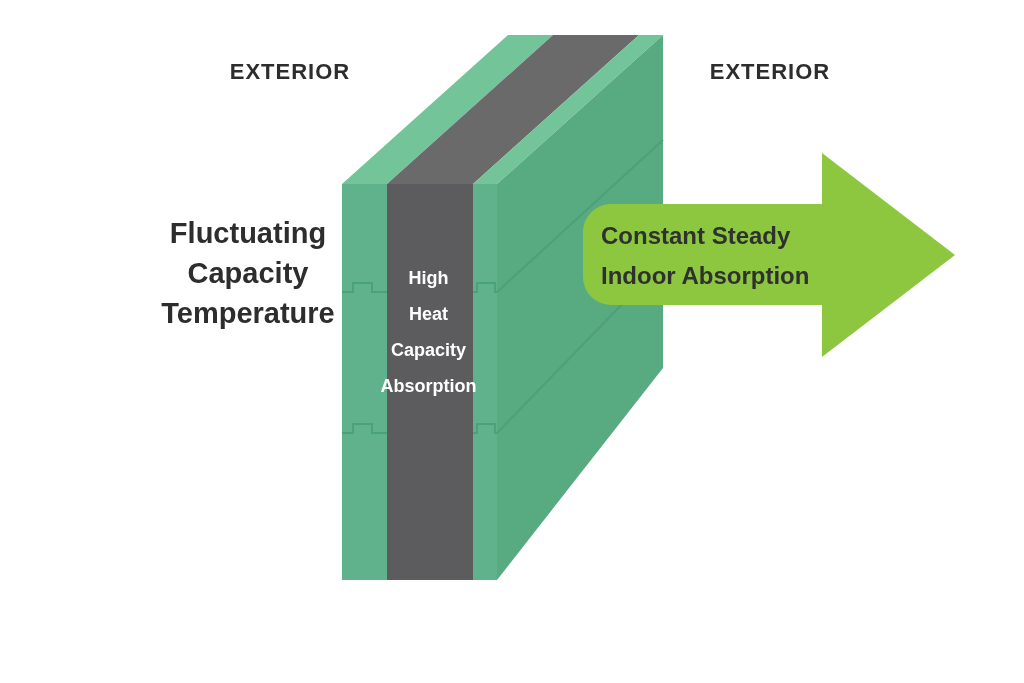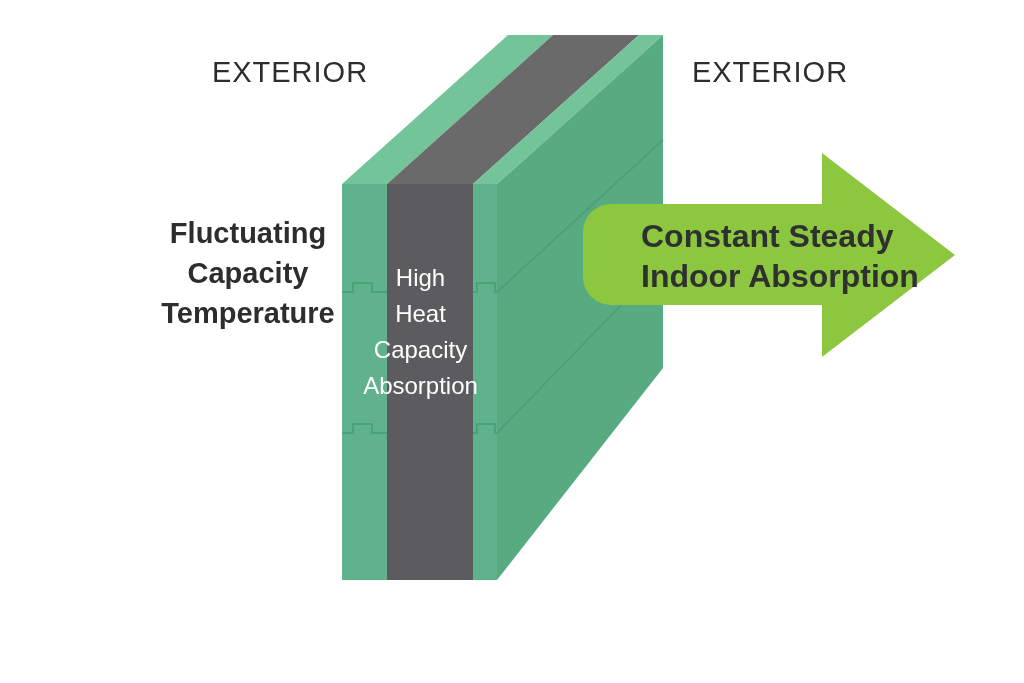--- a/index.html
+++ b/index.html
@@ -42,55 +42,54 @@
   .arrow-shape { fill: var(--arrow-green); }
 
   .txt {
     position: absolute;
     color: var(--text-dark);
     text-align: center;
   }
   .zone-label {
     top: 57px;
     width: 224px;
-    font-size: 29px;
-    font-weight: 400;
+    font-size: 22px;
+    font-weight: 700;
     letter-spacing: 1px;
     line-height: 30px;
   }
   .zone-label.exterior { left: 178px; }
   .zone-label.interior { left: 658px; }
 
   .outdoor-annotation {
     left: 138px;
     top: 213px;
     width: 220px;
     font-size: 29px;
     font-weight: 600;
     line-height: 40px;
   }
   .core-label {
-    left: 322px;
+    left: 330px;
     top: 260px;
     width: 197px;
-    font-size: 24px;
-    font-weight: 400;
+    font-size: 18px;
+    font-weight: 700;
     line-height: 36px;
     color: var(--text-white);
   }
   .arrow-label {
     left: 601px;
     top: 216px;
     width: 300px;
-    font-size: 32px;
+    font-size: 24px;
     font-weight: 600;
     line-height: 40px;
     text-align: left;
     color: var(--text-on-arrow);
-    margin-left: 40px;
   }
   .txt span { display: block; }
 </style>
 </head>
 <body>
 
 <div class="stage">
 
   <svg class="diagram-svg" viewBox="0 0 1024 683" aria-hidden="true">
 

